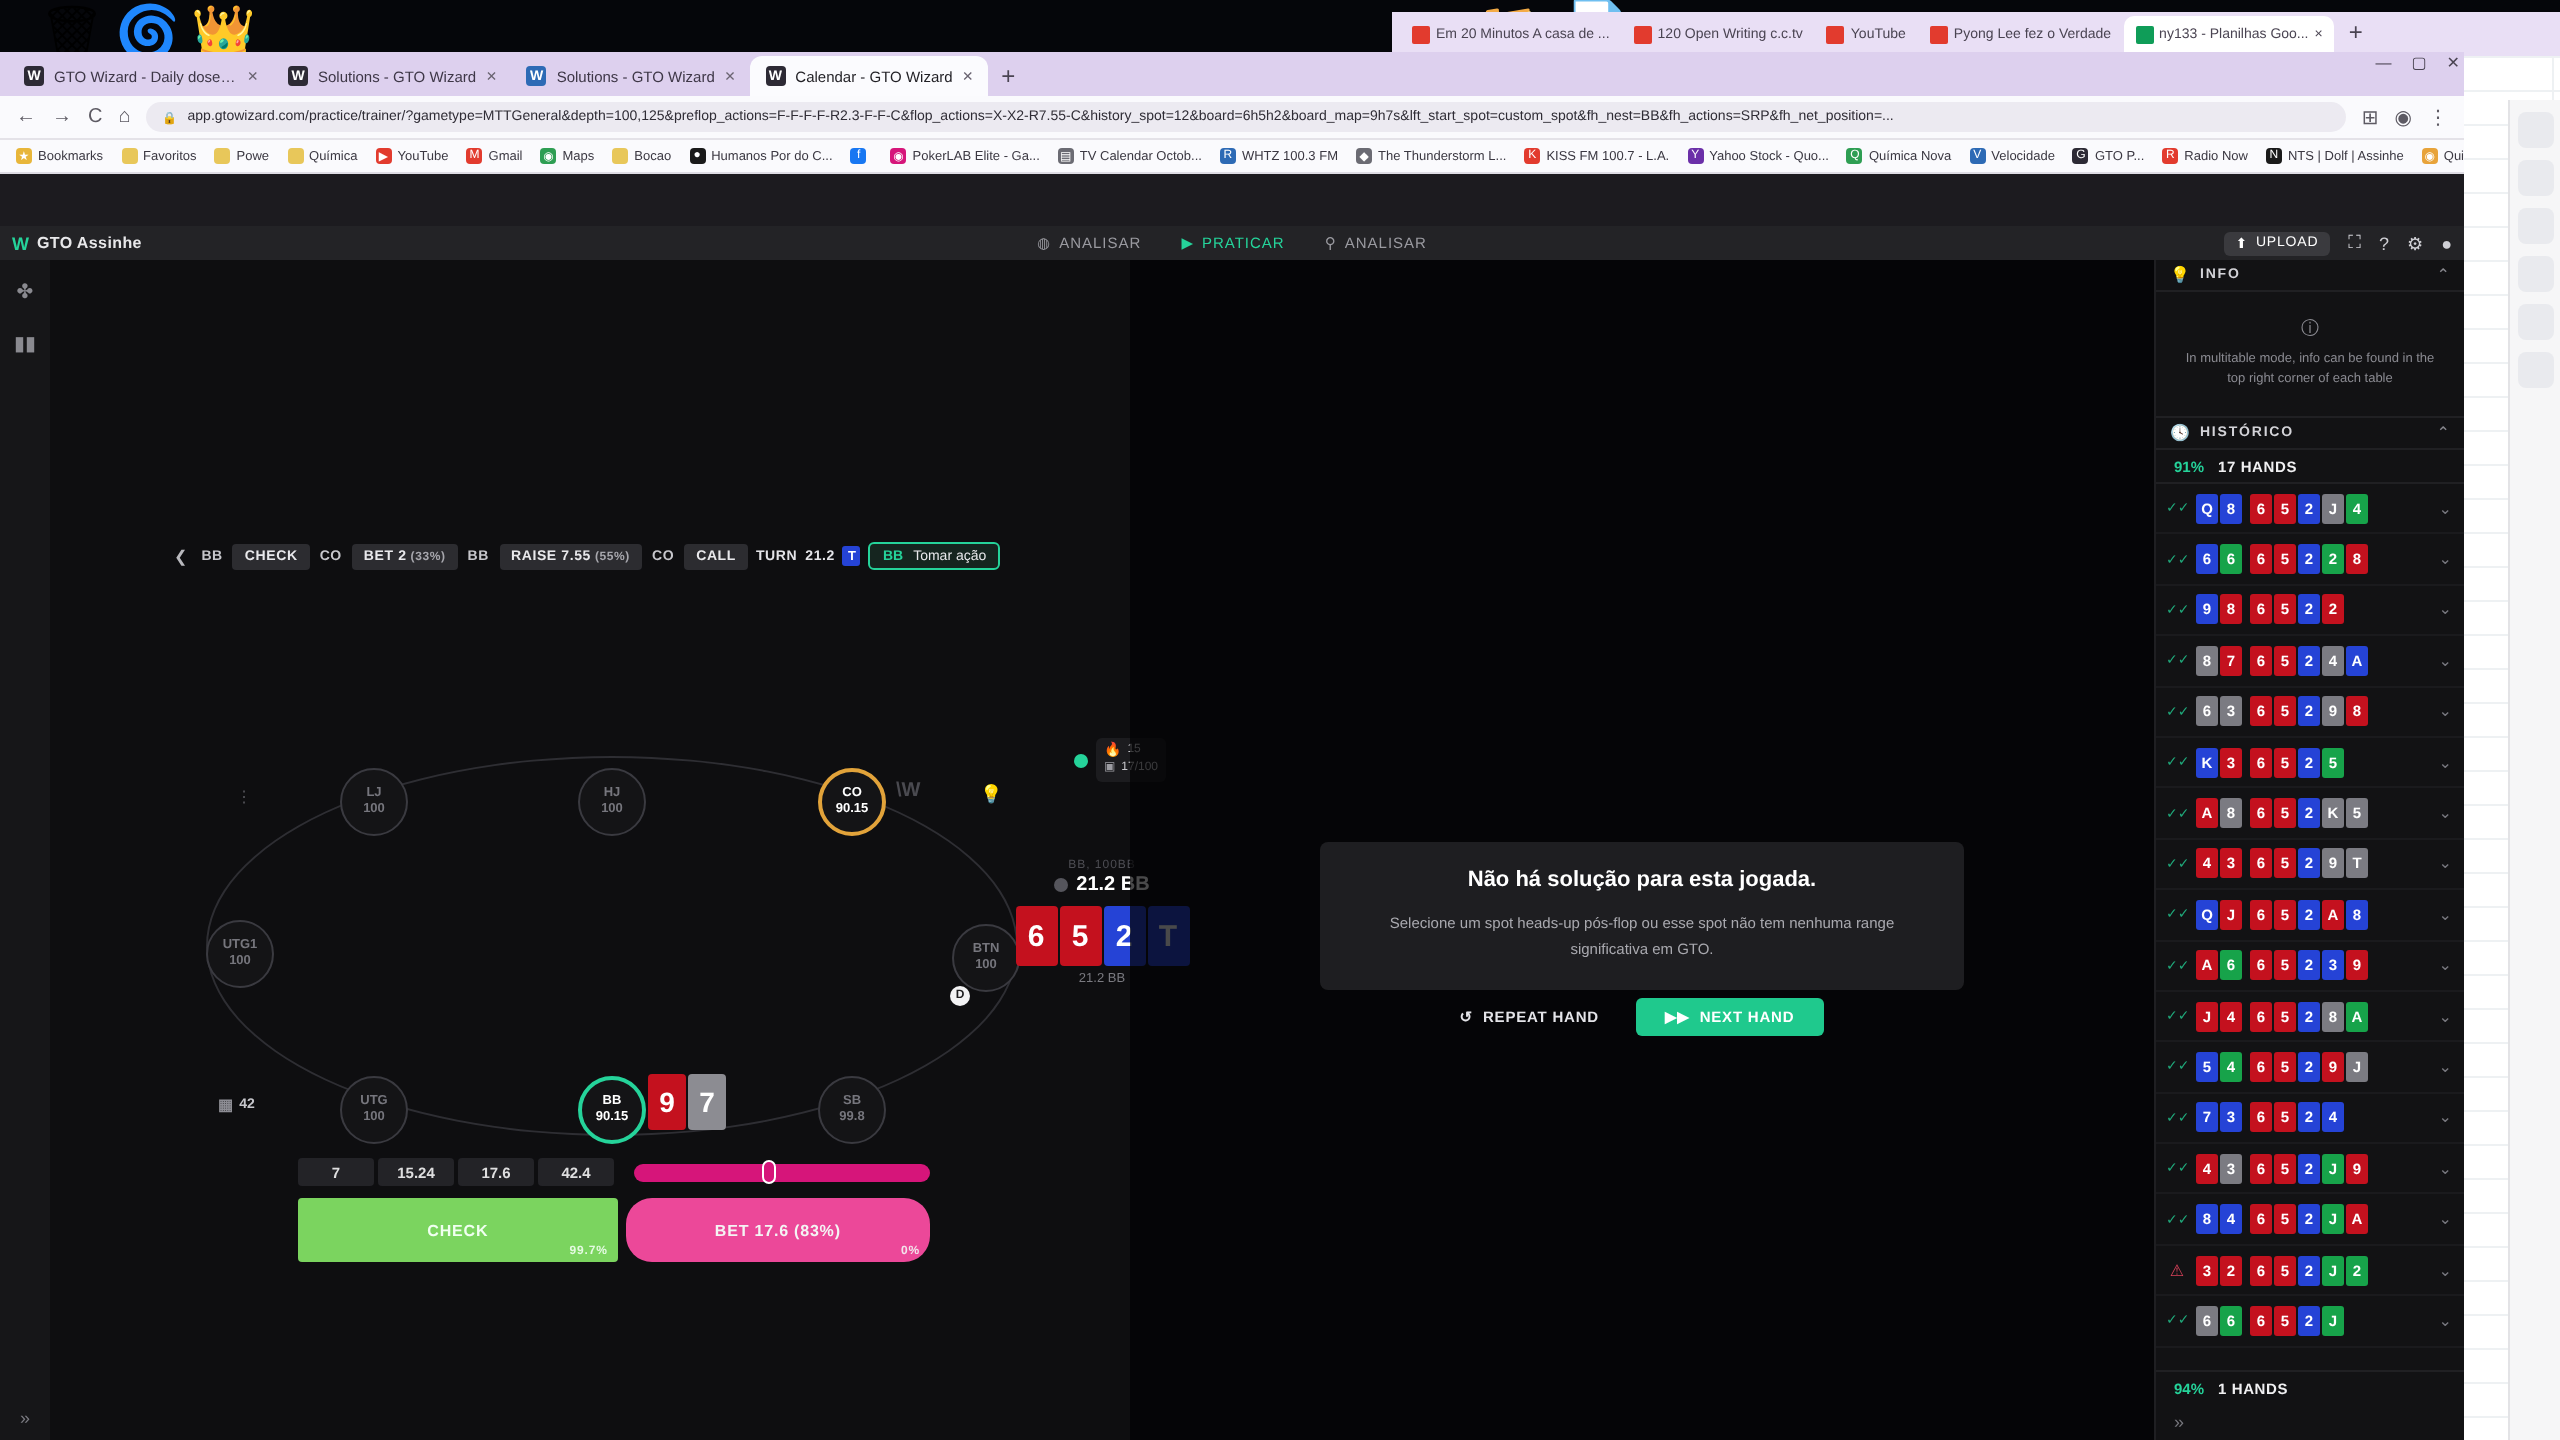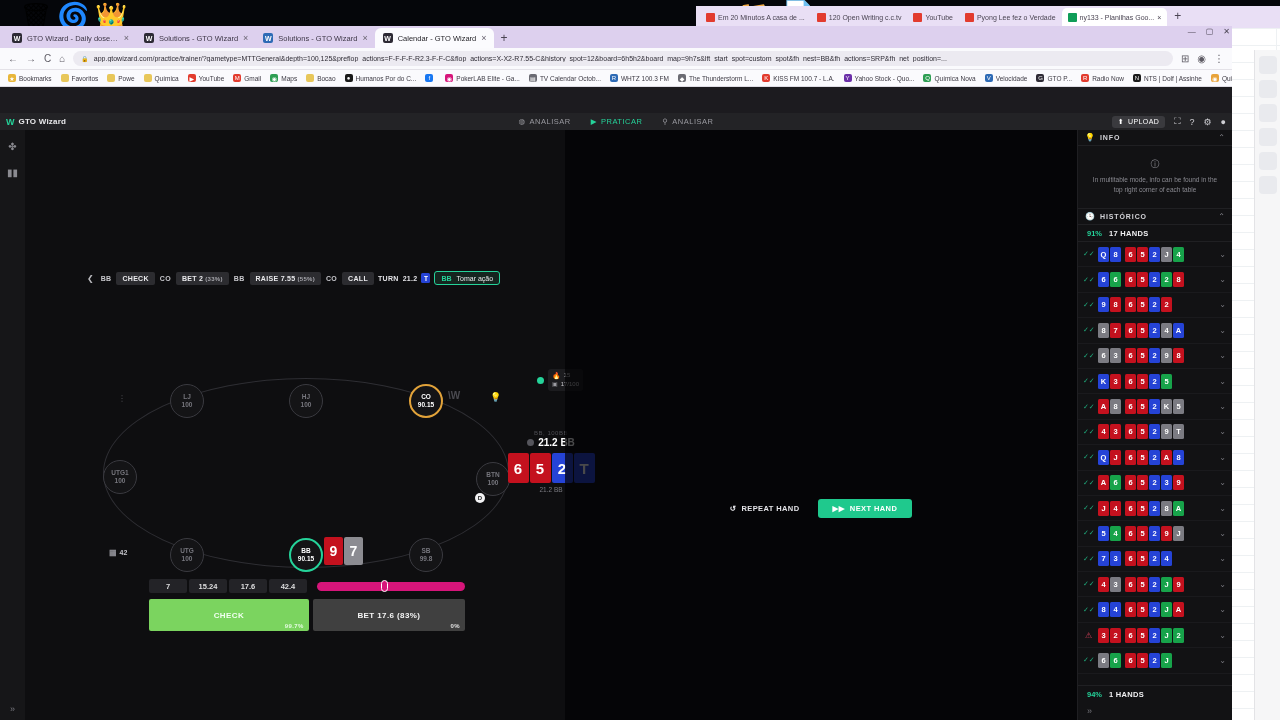--- a/index.html
+++ b/index.html
@@ -230,21 +230,21 @@
     position: absolute; left: 43%; top: -1.5px; width: 7px; height: 12px;
     border-radius: 4px; background: #d6157a; border: 1.5px solid #fff;
   }
   .actionrow { display: flex; gap: 4px; margin-top: 6px; }
   .actbtn {
     height: 32px; border-radius: 2px; position: relative;
     display: flex; align-items: center; justify-content: center;
     font-size: 8px; font-weight: bold; color: #f4f4f4; letter-spacing: .4px;
   }
   .actbtn.check { flex: 1.05; background: #7bd45f; color: #f0fff0; }
-  .actbtn.bet { flex: 1; background: #404040; }
+  .actbtn.bet { flex: 1; background: #ec4899; border-radius: 13px; }
   .actbtn .freq { position: absolute; right: 5px; bottom: 2px; font-size: 6px; font-weight: bold; opacity: .9;}
 
   
   .dim { position: absolute; left: 540px; top: 0; right: 0; bottom: 0; background: rgba(3,3,4,.72); }
 
   
   .modal {
     position: absolute; left: 635px; top: 291px; width: 322px;
     background: #1e1e21; border-radius: 4px; padding: 13px 16px 14px;
     text-align: center;
@@ -506,21 +506,21 @@
           <span class="bm-ico" style="background:#e8a33a">◉</span>
           <span>Quiero Vendido</span>
         </div>
     </div>
 
     <div class="app">
 
       <div class="appnav">
         <div class="brand">
           <span class="brand-w">W</span>
-          <span class="brand-t">GTO Wizard</span>
+          <span class="brand-t">GTO Assinhe</span>
         </div>
         <div class="nav-center">
           <div class="nav-item">
             <span>◍</span>
             <span>ANALISAR</span>
           </div>
           <div class="nav-item active">
             <span>▶</span>
             <span>PRATICAR</span>
           </div>
@@ -677,20 +677,24 @@
           <div class="dim">
 
             <div class="ghost-bar-g"></div>
 
             <div class="ghost-txt" style="left:600px;top:418px">●</div>
 
             <div class="ghost-txt" style="left:602px;top:317px">◍</div>
 
           </div>
 
+          <div class="modal">
+            <div class="modal-title">Não há solução para esta jogada.</div>
+            <div class="modal-body">Selecione um spot heads-up pós-flop ou esse spot não tem nenhuma range significativa em GTO.</div>
+          </div>
           <div class="modal-actions">
             <div class="repeat-btn">
               <span>↺</span>
               <span>REPEAT HAND</span>
             </div>
             <div class="next-btn">
               <span>▶▶</span>
               <span>NEXT HAND</span>
             </div>
           </div>

